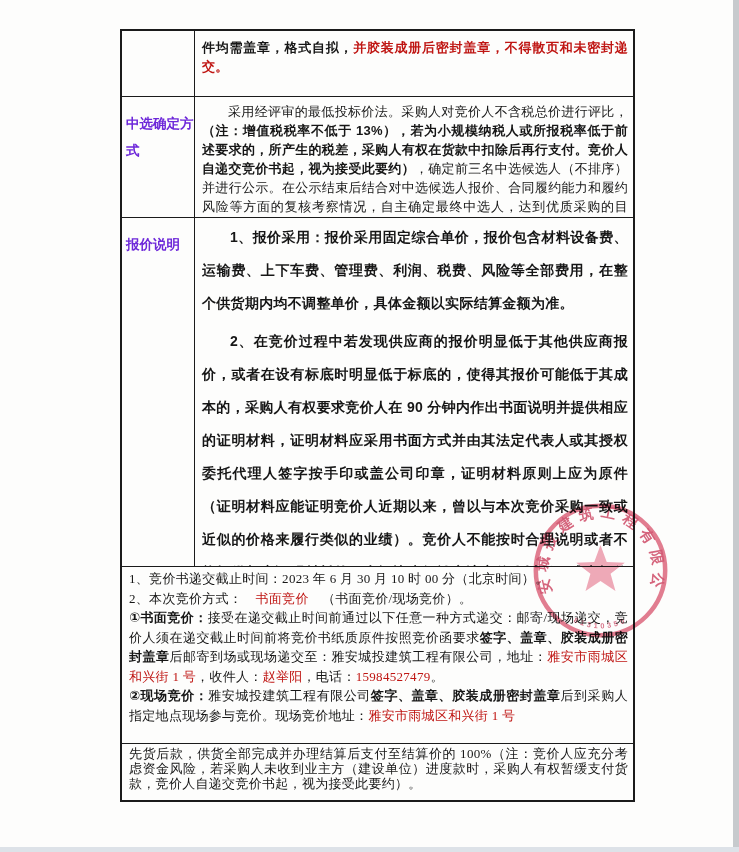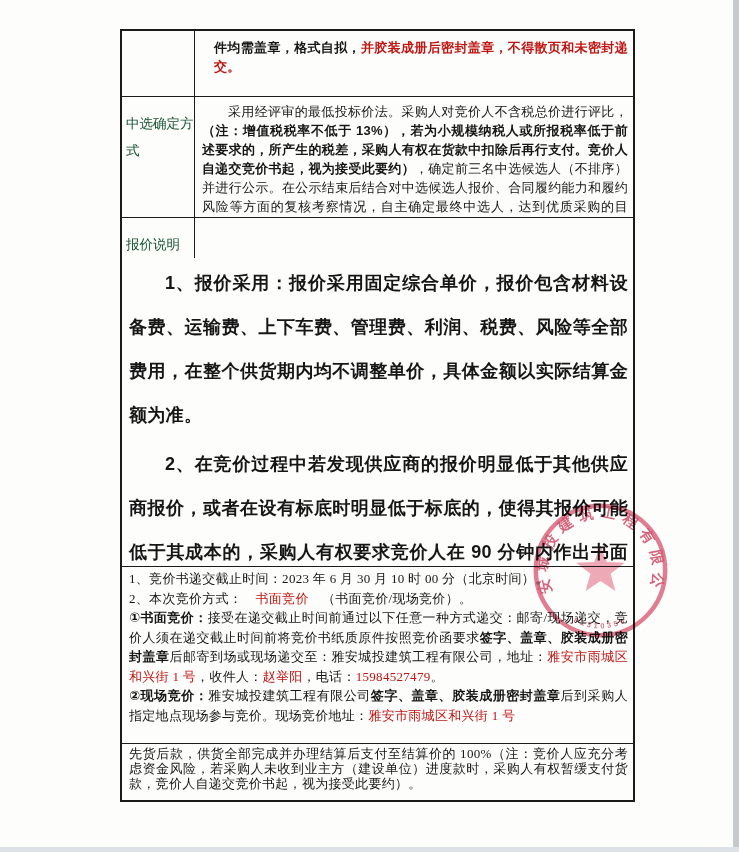--- a/index.html
+++ b/index.html
@@ -22,53 +22,53 @@
   }
 
   .doc-table {
     position: absolute; left: 120px; top: 29px; width: 515px;
     border: 2px solid #1b1b1b;
     box-sizing: border-box;
     background: transparent;
   }
   .row { display: flex; border-top: 1.5px solid #1b1b1b; box-sizing: border-box; }
   .row.first { border-top: none; }
-  .r1 { height: 65px; gap: 12px; }
+  .r1 { height: 65px; }
   .r2 { height: 121px; }
-  .r3 { height: 349px; flex-direction: column; }
+  .r3 { height: 349px; }
   .r4 { height: 177px; }
   .r5 { height: 57px; }
 
   .label-cell {
     width: 73px; flex: none;
     border-right: 1.5px solid #1b1b1b;
     box-sizing: border-box;
     padding: 13px 0 0 4px;
     font-family: "Liberation Sans", "DejaVu Sans", sans-serif;
-    font-weight: normal;
+    font-weight: bold;
     font-size: 13.5px;
     line-height: 27px;
-    color: #14532d;
+    color: #6d28d9;
     letter-spacing: 0;
     word-break: break-all;
   }
   .content-cell {
     flex: 1;
     box-sizing: border-box;
     padding: 4px 5px 0 7px;
     font-size: 13px;
     color: #161616;
     letter-spacing: 0.3px;
     text-align: justify;
     overflow: hidden;
     word-break: break-all;
   }
   .c1 { line-height: 19px; padding-top: 7px; }
   .c2 { line-height: 19px; padding-top: 5px; }
-  .c3 { line-height: 44px; font-size: 18px; padding-top: 3px; }
+  .c3 { line-height: 33px; font-size: 14px; padding-top: 3px; }
   .c3 .para + .para { margin-top: 5px; }
   .c4 { line-height: 19.5px; padding-top: 2px; }
   .c5 { line-height: 15px; padding-top: 2px; }
 
   .para { margin: 0; }
   .para.indent { text-indent: 2em; }
 
   .b { font-family: "Liberation Sans", "DejaVu Sans", sans-serif; font-weight: bold; }
   .r { color: #bf1512; }
   .u { text-underline-offset: 3px; }

